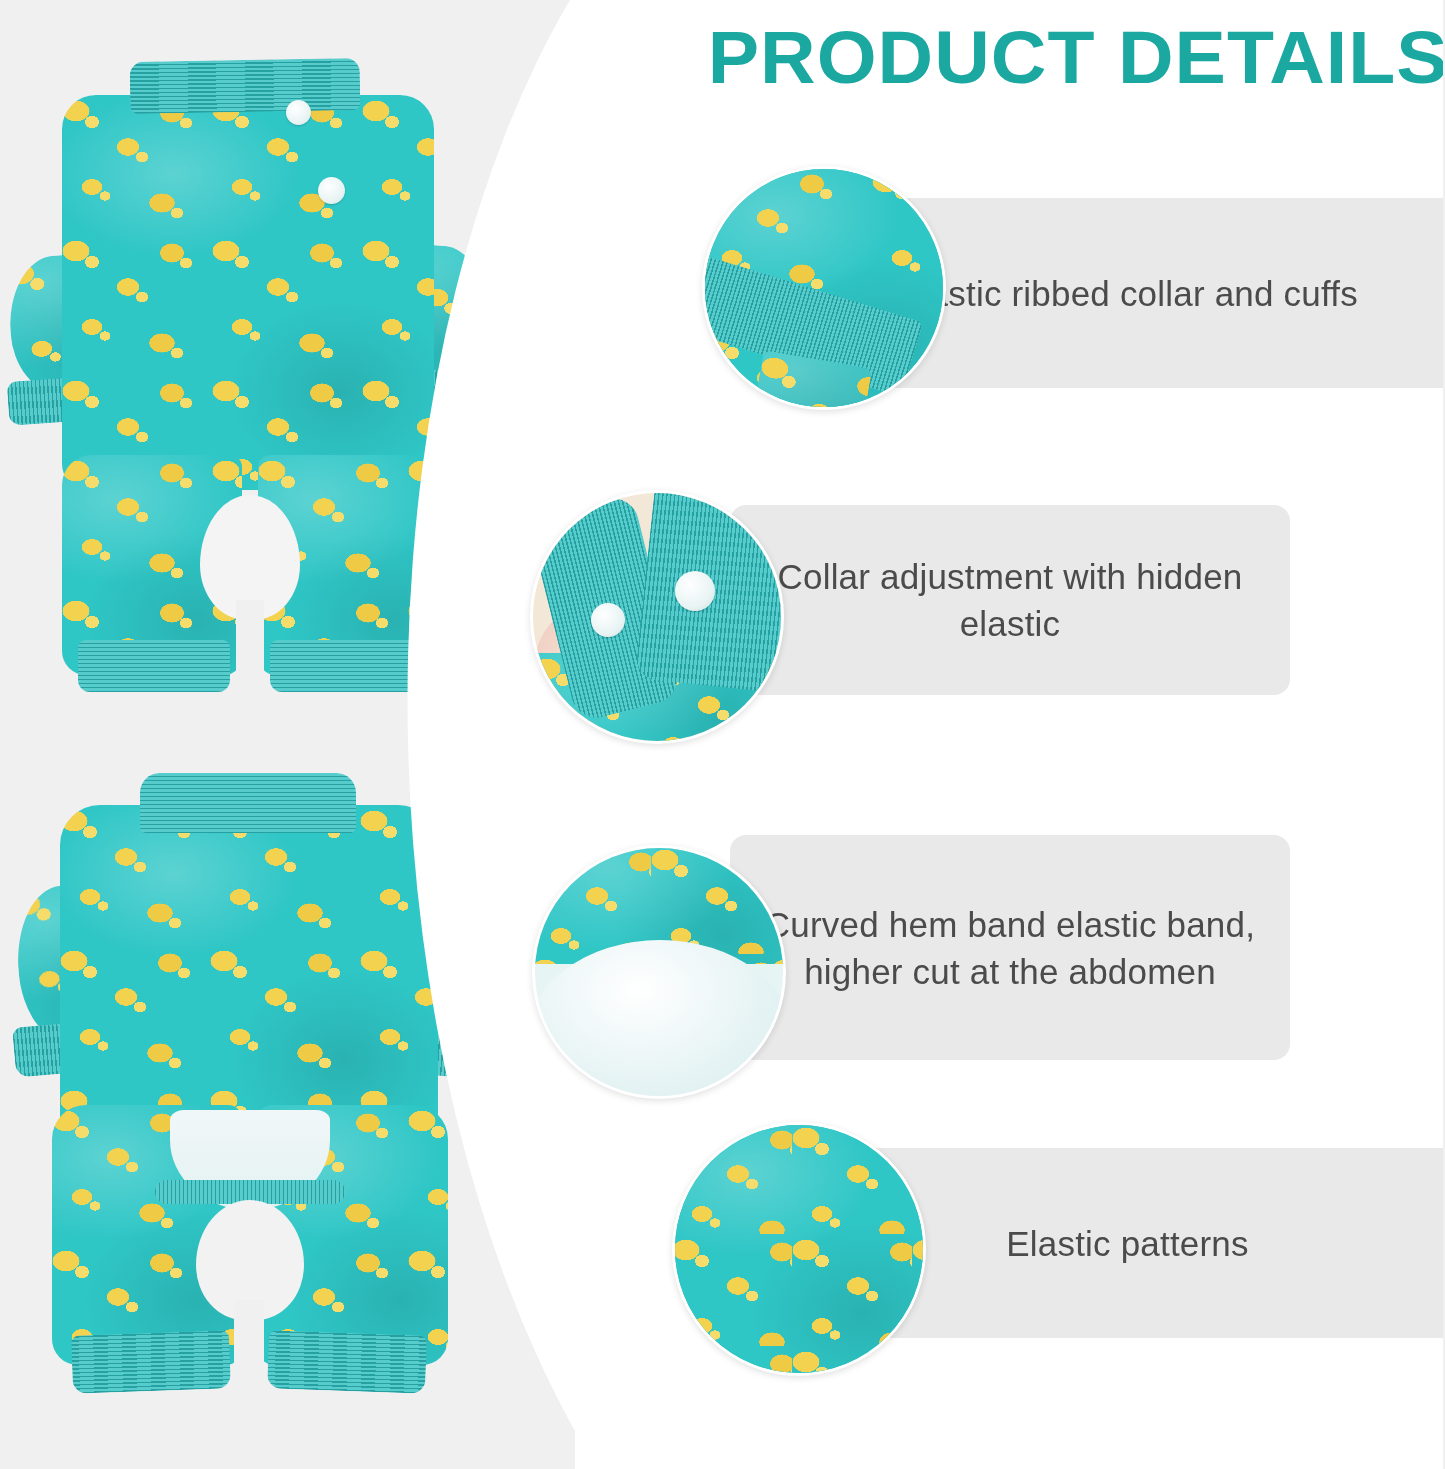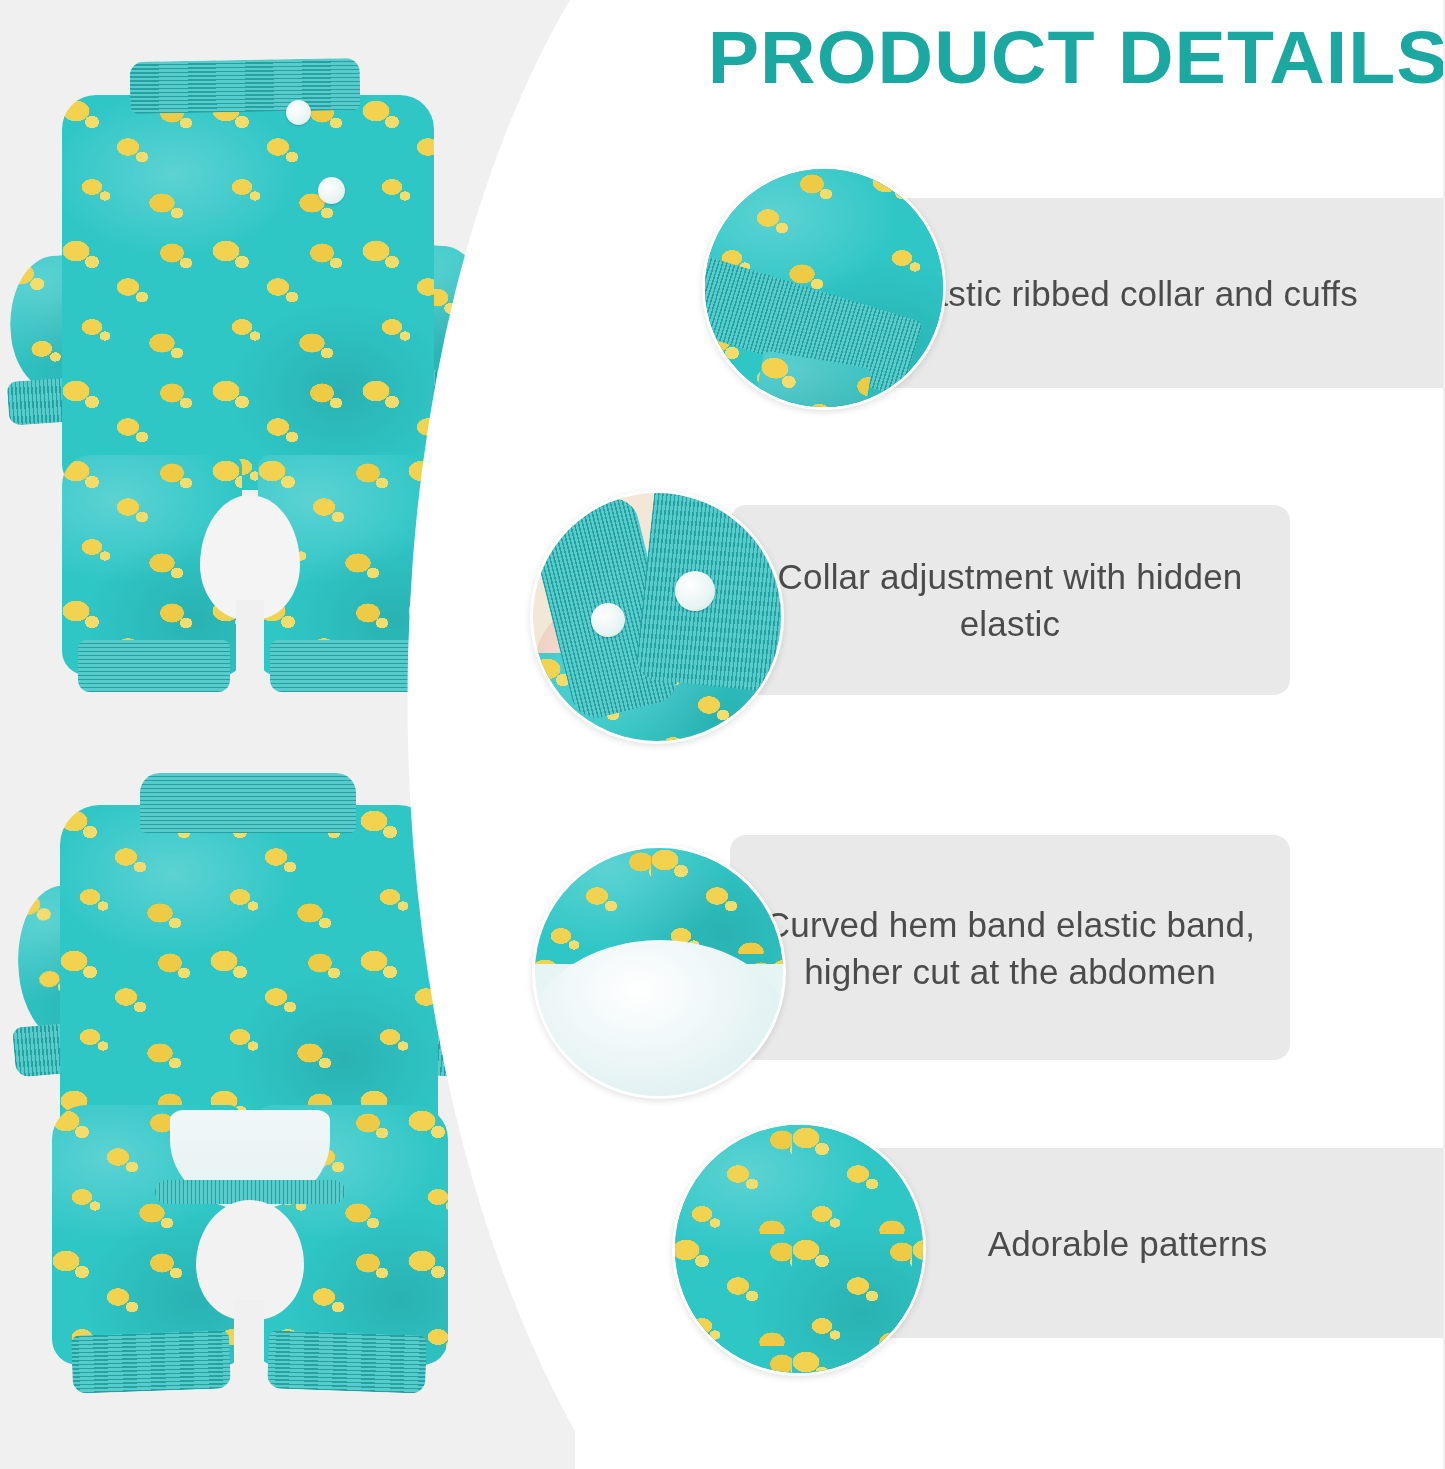--- a/index.html
+++ b/index.html
@@ -226,21 +226,21 @@
         <div class="duckfab" style="position:absolute;left:-4px;top:-4px;width:256px;height:120px;
                     background-size:120px 110px,120px 110px,120px 110px,120px 110px,120px 110px,120px 110px,120px 110px,120px 110px,120px 110px,120px 110px,100% 100%,100% 100%;"></div>
         <div style="position:absolute;left:-10px;top:92px;width:270px;height:170px;
                     background:radial-gradient(ellipse at 42% 30%,#ffffff,#dff0f1 70%,#cfe7e8);
                     border-radius:50% 50% 40% 40%/60% 60% 40% 40%;"></div>
       </div>
     </div>
 
     <div class="feature">
       <div class="cap-panel" style="left:175px;top:1148px;width:665px;height:190px;">
-        <div class="cap-text">Adorable patterns</div>
+        <div class="cap-text">Elastic patterns</div>
       </div>
       <div class="photo-circle" style="left:52px;top:1122px;width:248px;height:248px;">
         <div class="pc-inner duckfab" style="background-size:120px 112px,120px 112px,120px 112px,120px 112px,120px 112px,120px 112px,120px 112px,120px 112px,120px 112px,120px 112px,100% 100%,100% 100%;"></div>
       </div>
     </div>
 
   </div>
 </div>
 
 </body></html>

